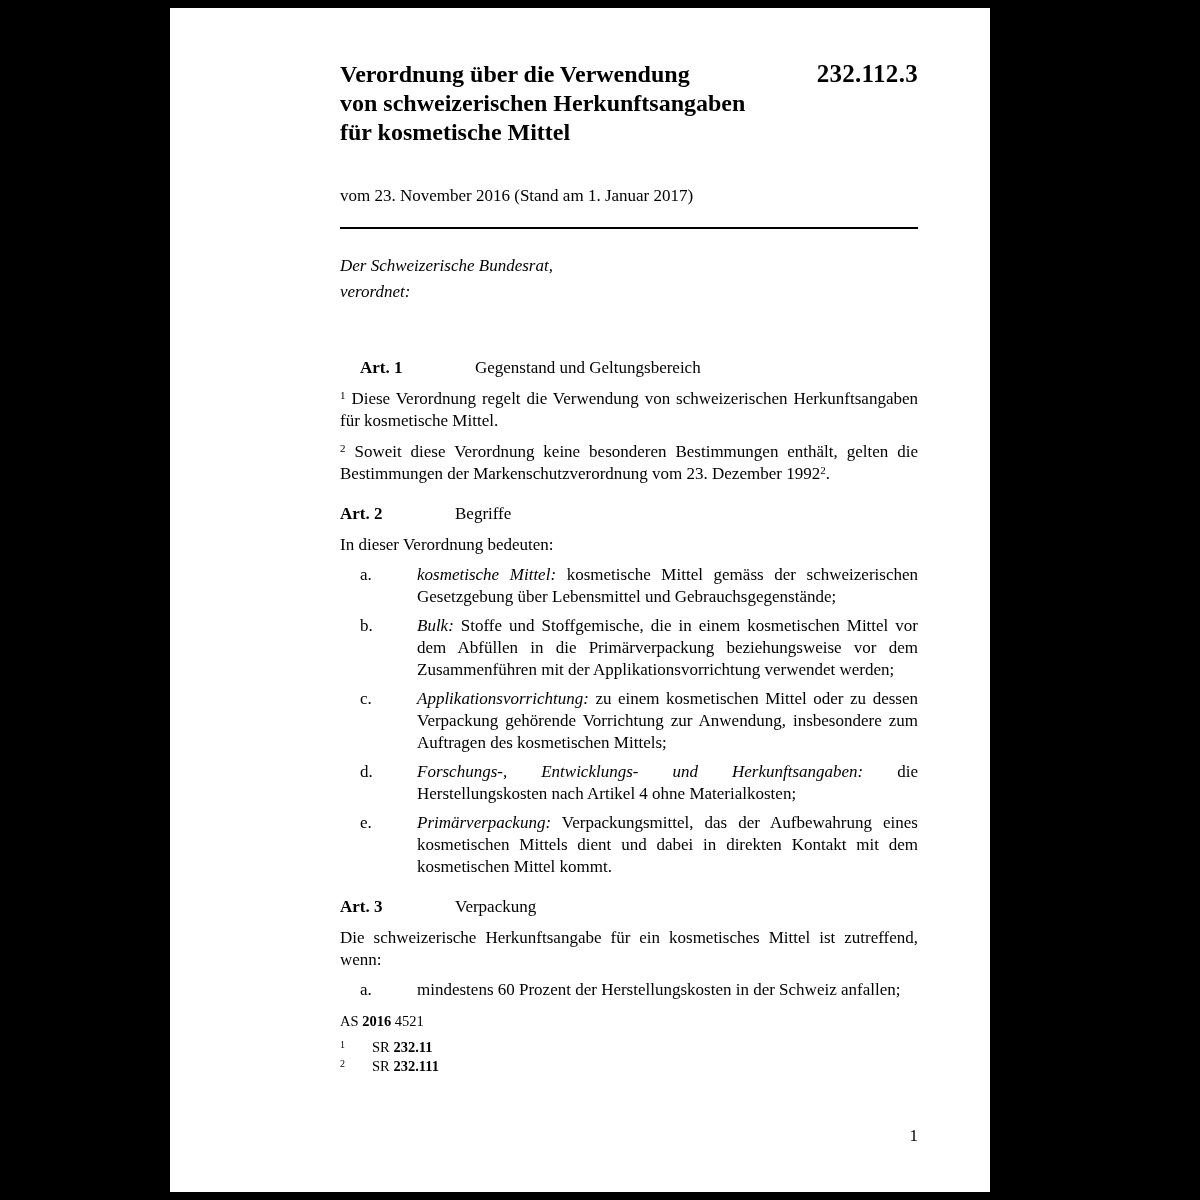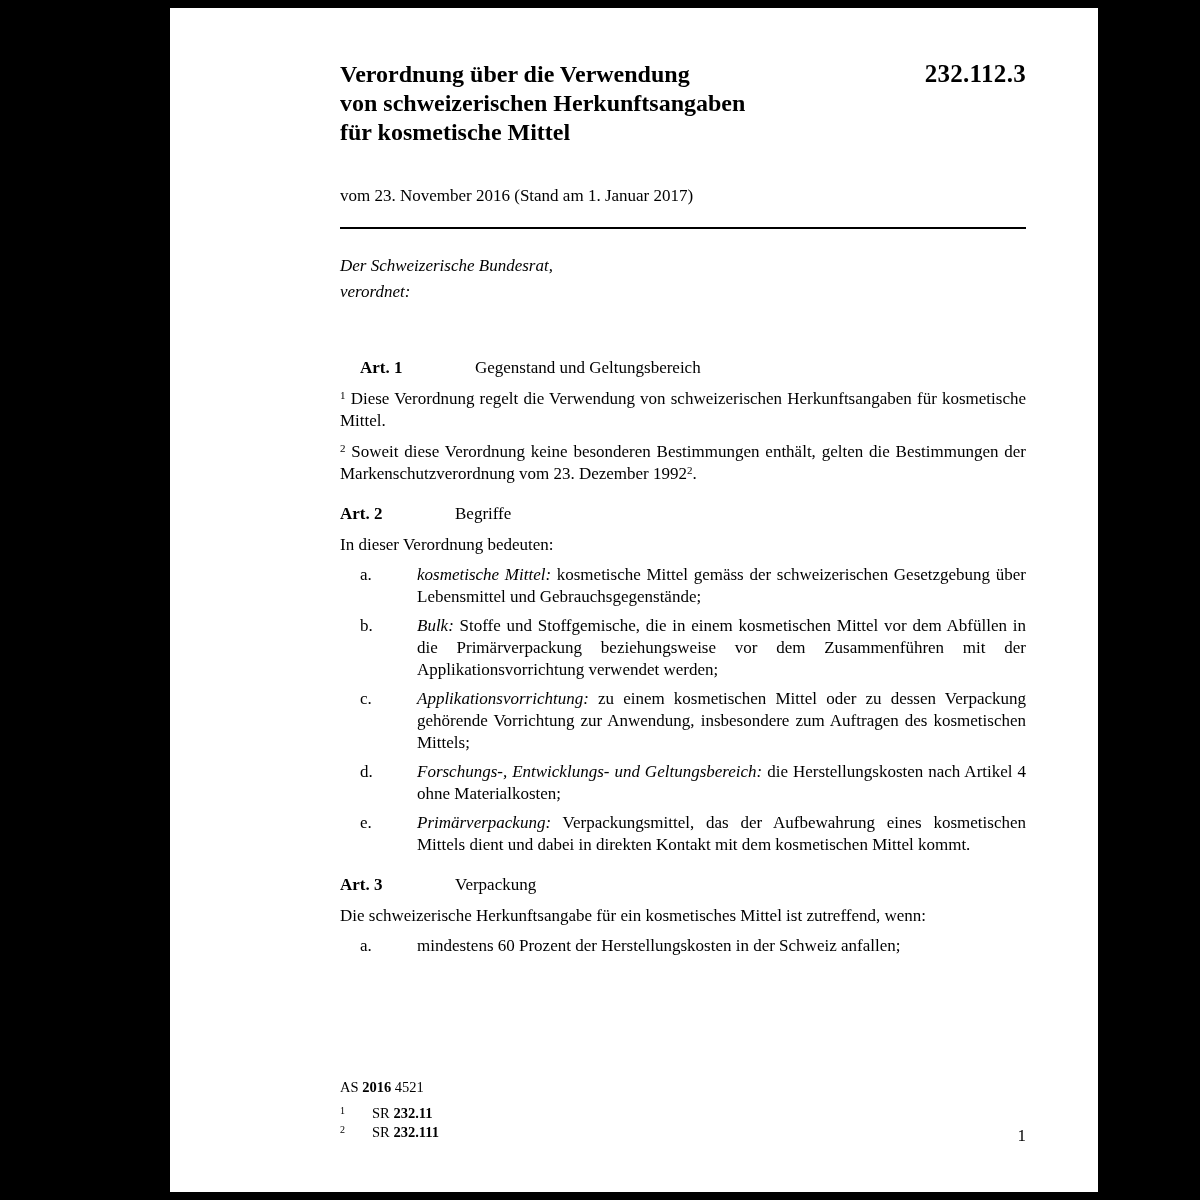--- a/index.html
+++ b/index.html
@@ -9,21 +9,21 @@
     overflow: hidden;
   }
   body {
     font-family: "Liberation Serif", "DejaVu Serif", serif;
     color: #000;
     position: relative;
   }
   .page {
     position: absolute;
     left: 170px; top: 8px;
-    width: 928px; height: 1184px;
+    width: 820px; height: 1184px;
     background: #fff;
   }
   .content {
     position: relative;
     width: 100%; height: 100%;
     padding: 52px 72px 0 170px;
   }
   .title-row {
     display: flex;
     justify-content: space-between;
@@ -95,21 +95,21 @@
   }
   .item-text {
     flex: 1;
     text-align: justify;
     margin-left: 22px;
   }
   .term { font-style: italic; }
   .footer {
     position: absolute;
     left: 170px; right: 72px;
-    top: 1070px;
+    top: 1004px;
     font-size: 14.5px;
     line-height: 19px;
   }
   .as-line { margin-bottom: 7px; }
   .fn-row { display: flex; }
   .fn-marker {
     flex: none;
     width: 32px;
     display: inline-block;
     font-size: 10px;
@@ -167,21 +167,21 @@
       <div class="item">
         <span class="item-letter">b.</span>
         <span class="item-text"><span class="term">Bulk:</span><span> Stoffe und Stoffgemische, die in einem kosmetischen Mittel vor dem Abfüllen in die Primärverpackung beziehungsweise vor dem Zusammenführen mit der Applikationsvorrichtung verwendet werden;</span></span>
       </div>
       <div class="item">
         <span class="item-letter">c.</span>
         <span class="item-text"><span class="term">Applikationsvorrichtung:</span><span> zu einem kosmetischen Mittel oder zu dessen Verpackung gehörende Vorrichtung zur Anwendung, insbesondere zum Auftragen des kosmetischen Mittels;</span></span>
       </div>
       <div class="item">
         <span class="item-letter">d.</span>
-        <span class="item-text"><span class="term">Forschungs-, Entwicklungs- und Geltungsbereich:</span><span> die Herstellungskosten nach Artikel 4 ohne Materialkosten;</span></span>
+        <span class="item-text"><span class="term">Forschungs-, Entwicklungs- und Herkunftsangaben:</span><span> die Herstellungskosten nach Artikel 4 ohne Materialkosten;</span></span>
       </div>
       <div class="item">
         <span class="item-letter">e.</span>
         <span class="item-text"><span class="term">Primärverpackung:</span><span> Verpackungsmittel, das der Aufbewahrung eines kosmetischen Mittels dient und dabei in direkten Kontakt mit dem kosmetischen Mittel kommt.</span></span>
       </div>
     </div>
 
     <div class="art-heading later">
       <span class="art-label">Art. 3</span><span>Verpackung</span>
     </div>

